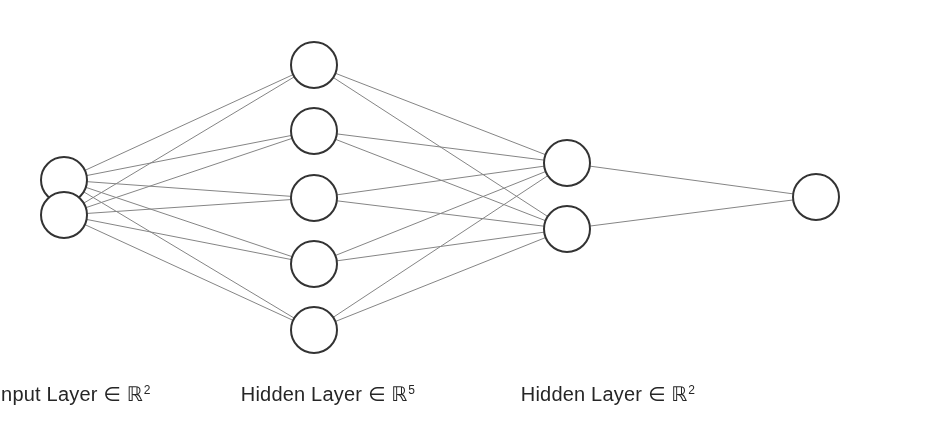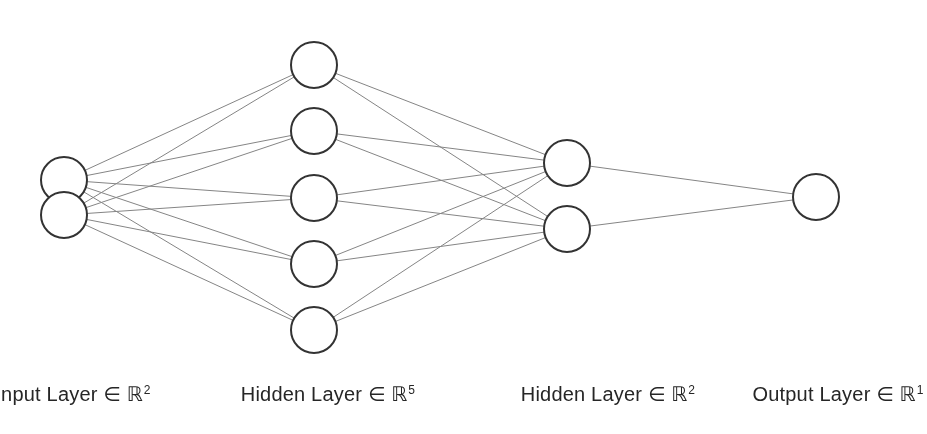--- a/index.html
+++ b/index.html
@@ -77,15 +77,14 @@
       <circle cx="567" cy="229" r="23" fill="#ffffff" stroke="#333333" stroke-width="2"></circle>
       <circle cx="816" cy="197" r="23" fill="#ffffff" stroke="#333333" stroke-width="2"></circle>
     </svg>
 
   <div class="layer-label" style="left: 73px;"><span>Input Layer ∈ ℝ</span><span class="sup">2</span></div>
 
   <div class="layer-label" style="left: 328px;"><span>Hidden Layer ∈ ℝ</span><span class="sup">5</span></div>
 
   <div class="layer-label" style="left: 608px;"><span>Hidden Layer ∈ ℝ</span><span class="sup">2</span></div>
 
-  <div class="layer-label" style="left: 838px;"><span>Output Layer ∈ ℝ</span><span class="sup">1</span></div>
 
 </div>
 
 </body></html>

